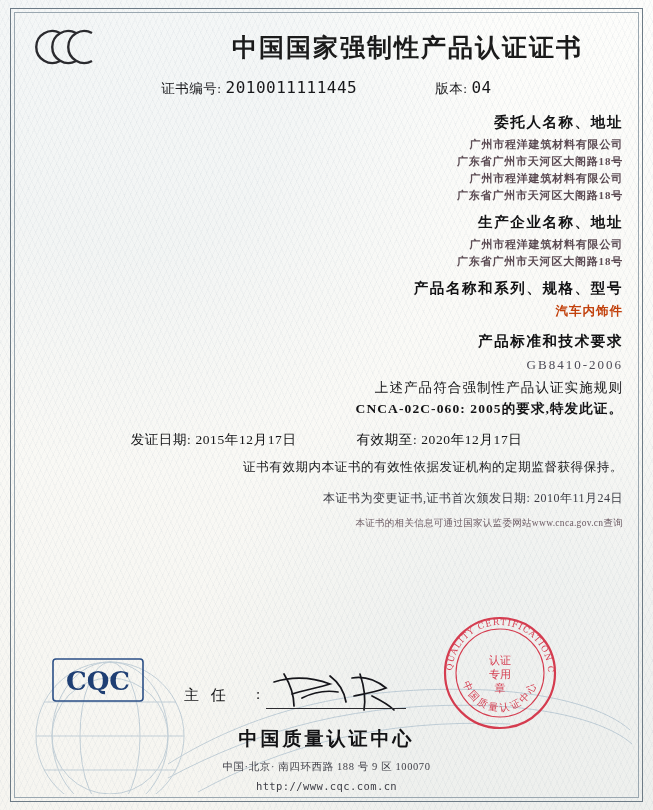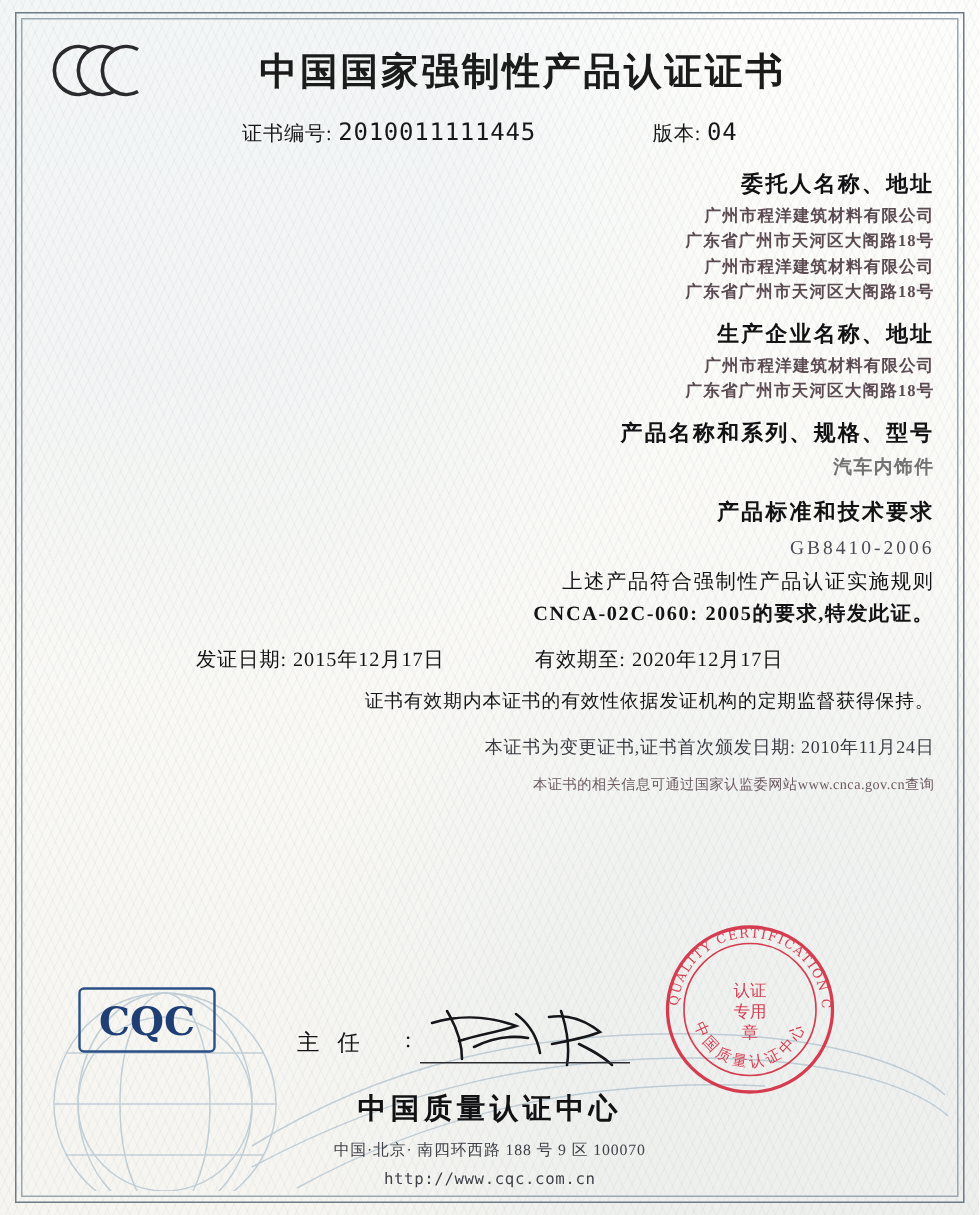--- a/index.html
+++ b/index.html
@@ -59,21 +59,21 @@
     align-items: center;
   }
   #ccc-mark {
     width: 72px;
     height: 48px;
     flex: 0 0 auto;
     margin-right: 12px;
   }
   #cert-title {
     flex: 1 1 auto;
-    text-align: center;
+    text-align: right;
     font-size: 25px;
     letter-spacing: 2px;
     color: #1b1b1b;
     font-weight: 700;
     padding-right: 40px;
     font-family: "DejaVu Serif", "Liberation Serif", serif;
   }
 
   
   #id-row {
@@ -109,21 +109,21 @@
   .sec-line {
     font-size: 11px;
     letter-spacing: 0.8px;
     line-height: 17px;
     color: #5b4b53;
     font-weight: 700;
   }
   .prod-name {
     font-size: 12.5px;
     letter-spacing: 1px;
-    color: #737373;
+    color: #c2410c;
     margin-top: 5px;
     font-weight: 700;
   }
   .spec-block {
     margin-top: 4px;
     font-size: 10px;
     line-height: 15.5px;
     letter-spacing: 0.2px;
     color: #4a4a52;
     font-family: "DejaVu Serif", "Liberation Serif", serif;
@@ -187,21 +187,21 @@
   
   #cqc-logo {
     position: absolute;
     left: 52px;
     bottom: 108px;
     width: 92px;
     height: 44px;
   }
   #sign-row {
     position: absolute;
-    left: 162px;
+    left: 148px;
     bottom: 92px;
     width: 330px;
     height: 46px;
   }
   #sign-label {
     position: absolute;
     left: 36px;
     top: 14px;
     font-size: 15px;
     letter-spacing: 4px;

